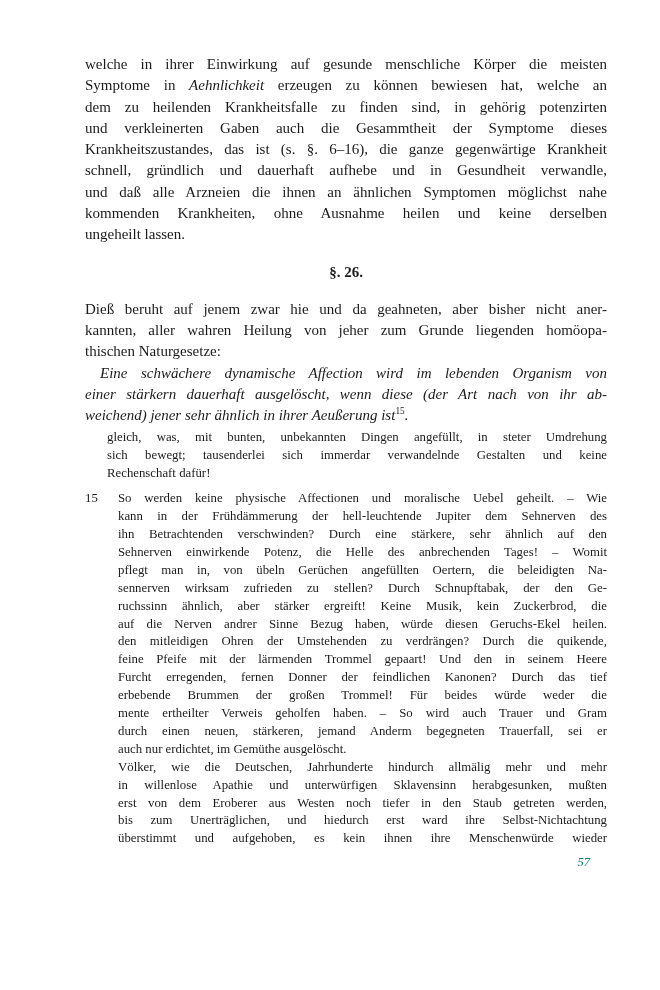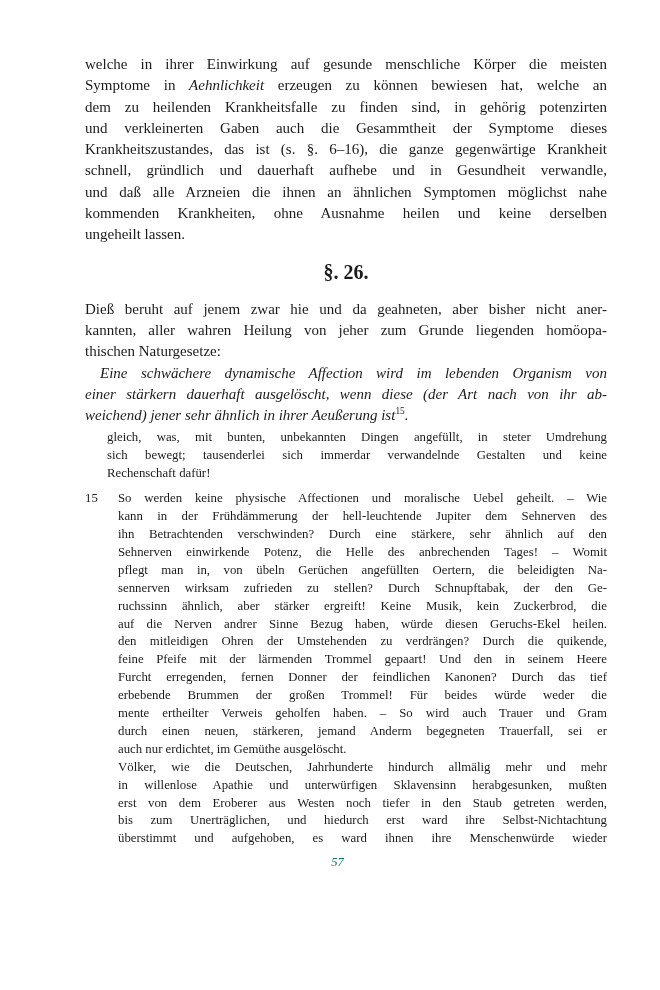--- a/index.html
+++ b/index.html
@@ -20,33 +20,33 @@
   .line { text-align: justify; text-align-last: left; }
   .line.j { text-align-last: justify; }
   .line.last { text-align-last: left; }
   .cont-next .line.last { text-align-last: justify; } 
   .law { font-style: italic; }
   .law .line:first-child { text-indent: 15px; }
   sup { font-size: 0.62em; font-style: normal; vertical-align: super; line-height: 0; }
   .heading {
     margin: 16px 0 16px 0;
     text-align: center;
-    font-size: 20px;
+    font-size: 15px;
     font-weight: bold;
     line-height: 21px;
   }
   
   .footnotes { margin-top: 3px; font-size: 12.8px; line-height: 17.9px; }
   .fn-cont { margin-left: 22px; }
   .fnblock { display: flex; margin-top: 7px; }
   .fn-marker { width: 33px; flex: none; }
   .fn-body { flex: 1; min-width: 0; }
   .folio {
     margin-top: 7px;
-    text-align: center;
+    text-align: right;
     padding-right: 17px;
     font-size: 12.5px;
     font-style: italic;
     color: #0f766e;
   }
 </style>
 </head>
 <body>
 
 <div class="page">
@@ -103,21 +103,21 @@
               <div class="line j">erbebende Brummen der großen Trommel! Für beides würde weder die</div>
               <div class="line j">mente ertheilter Verweis geholfen haben. – So wird auch Trauer und Gram</div>
               <div class="line j">durch einen neuen, stärkeren, jemand Anderm begegneten Trauerfall, sei er</div>
               <div class="line last">auch nur erdichtet, im Gemüthe ausgelöscht.</div>
             </div>
           <div class="cont-next">
               <div class="line j">Völker, wie die Deutschen, Jahrhunderte hindurch allmälig mehr und mehr</div>
               <div class="line j">in willenlose Apathie und unterwürfigen Sklavensinn herabgesunken, mußten</div>
               <div class="line j">erst von dem Eroberer aus Westen noch tiefer in den Staub getreten werden,</div>
               <div class="line j">bis zum Unerträglichen, und hiedurch erst ward ihre Selbst-Nichtachtung</div>
-              <div class="line last">überstimmt und aufgehoben, es ward ihnen ihre Menschenwürde wieder</div>
+              <div class="line last">überstimmt und aufgehoben, es kein ihnen ihre Menschenwürde wieder</div>
             </div>
         </div>
       </div>
     </div>
 
     <div class="folio">57</div>
 
   </div>
 </div>
 

